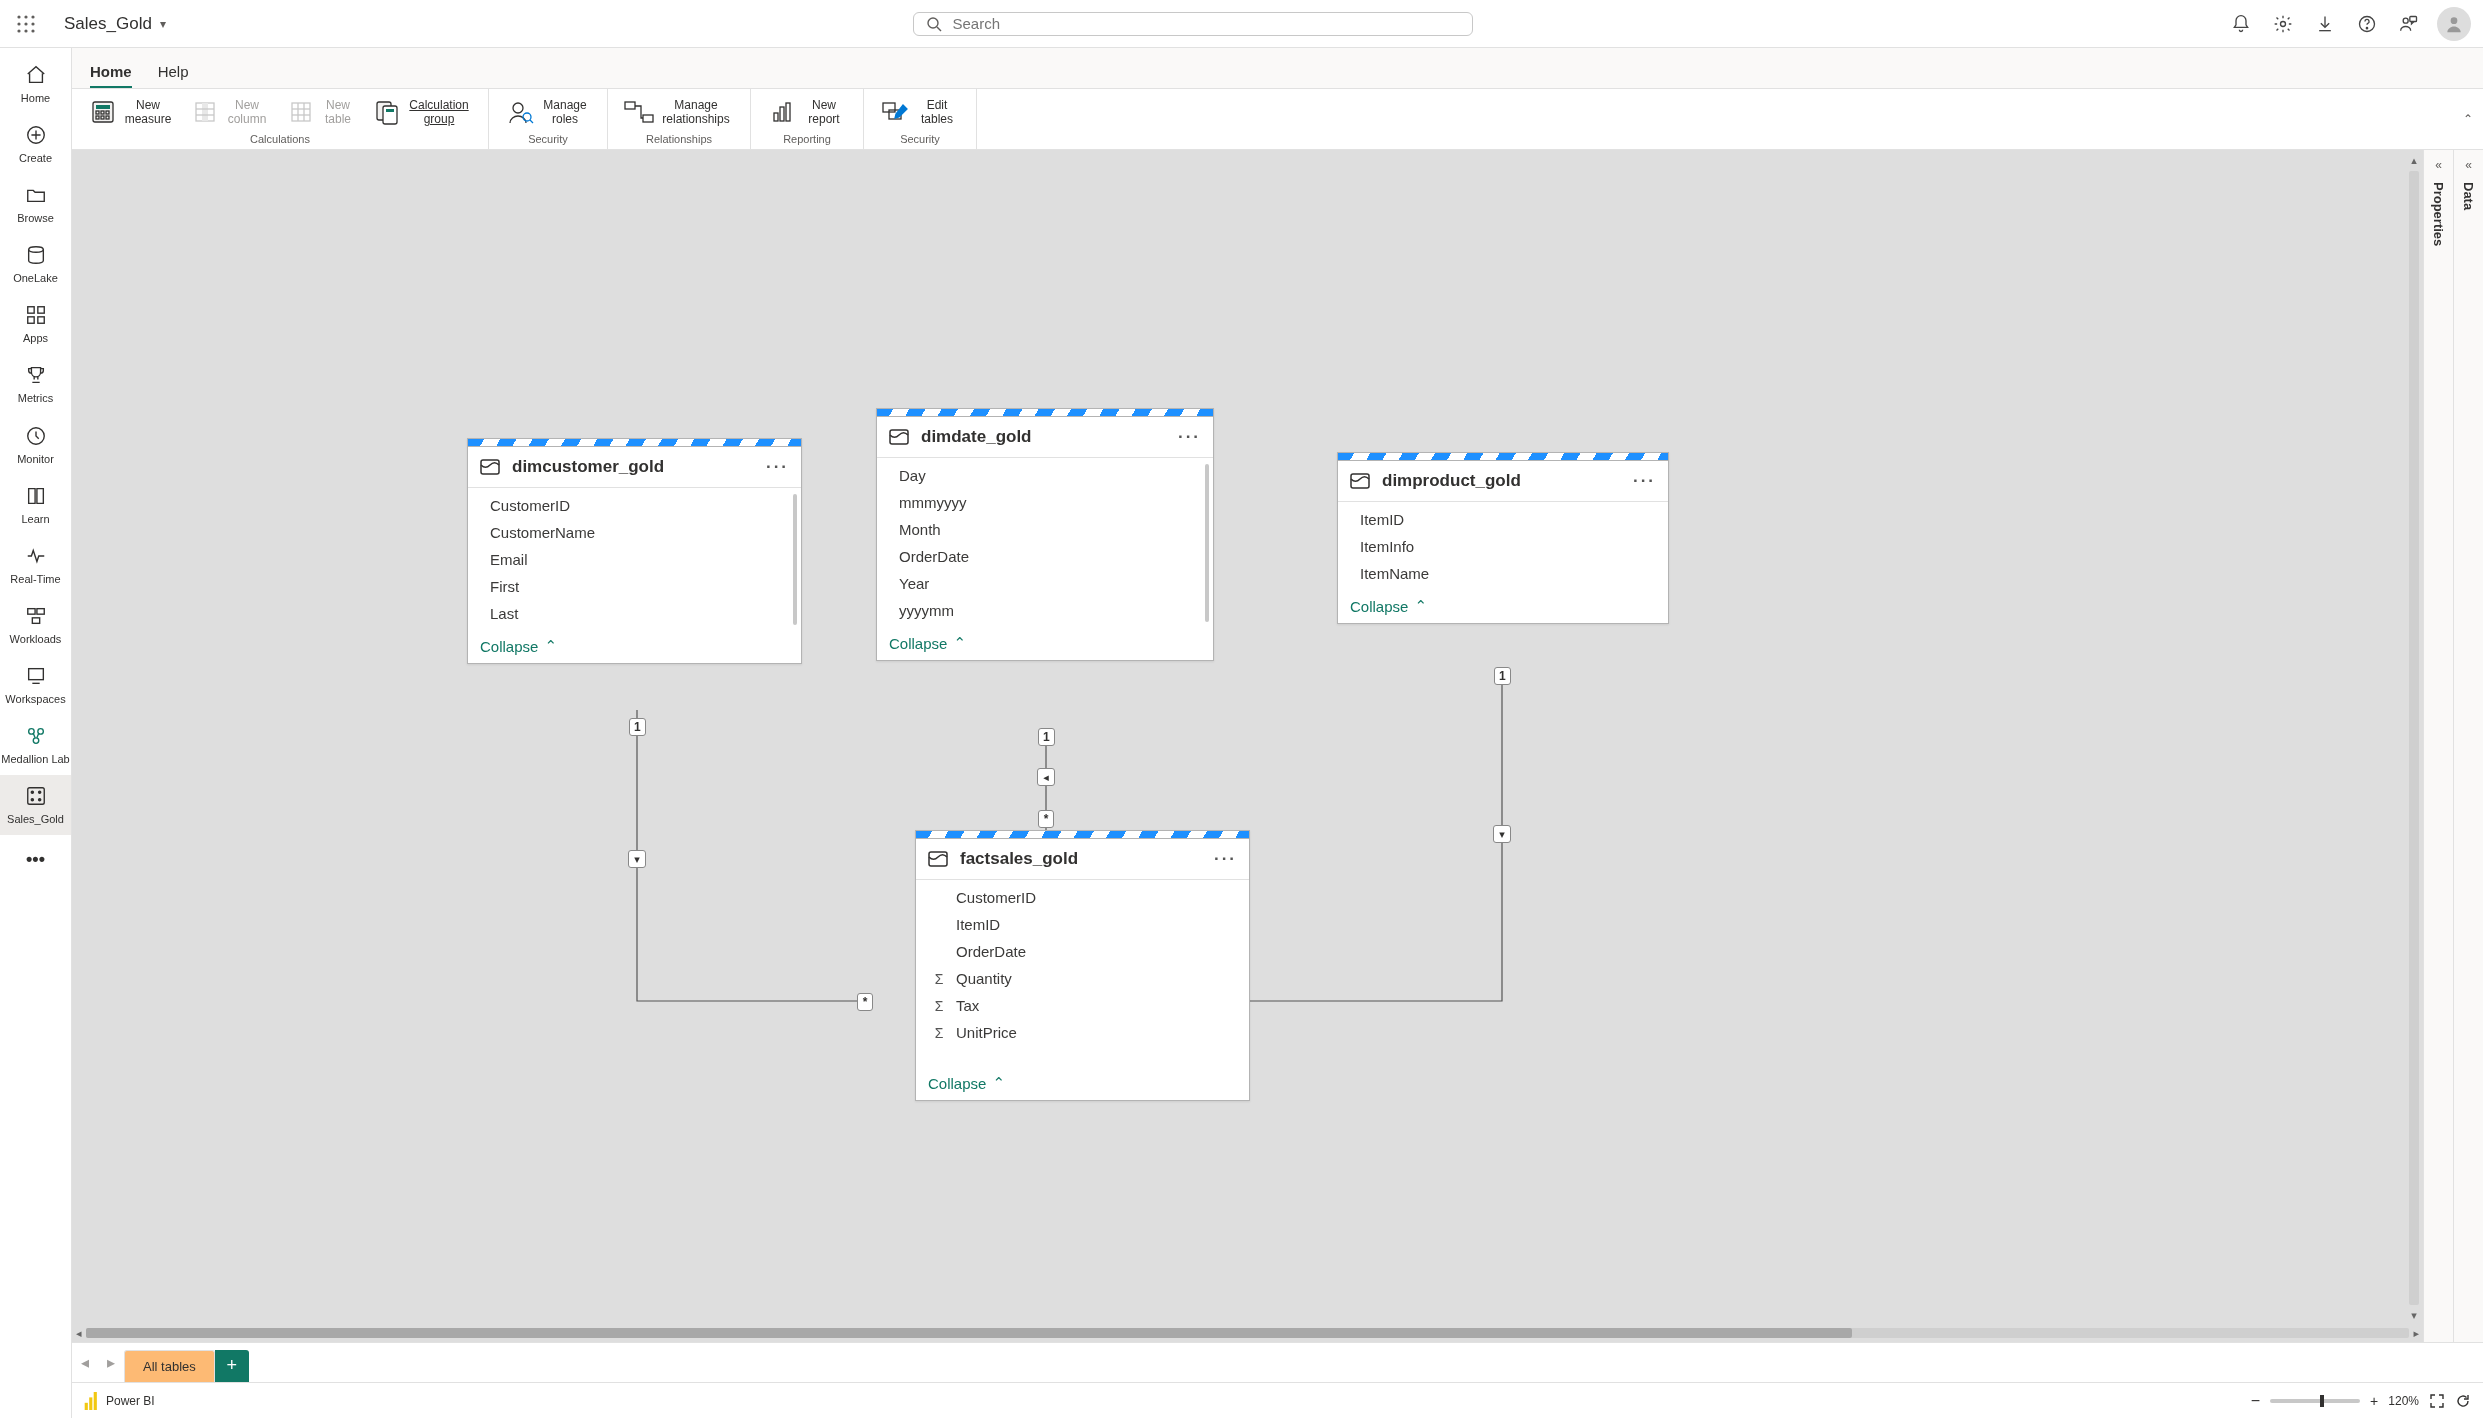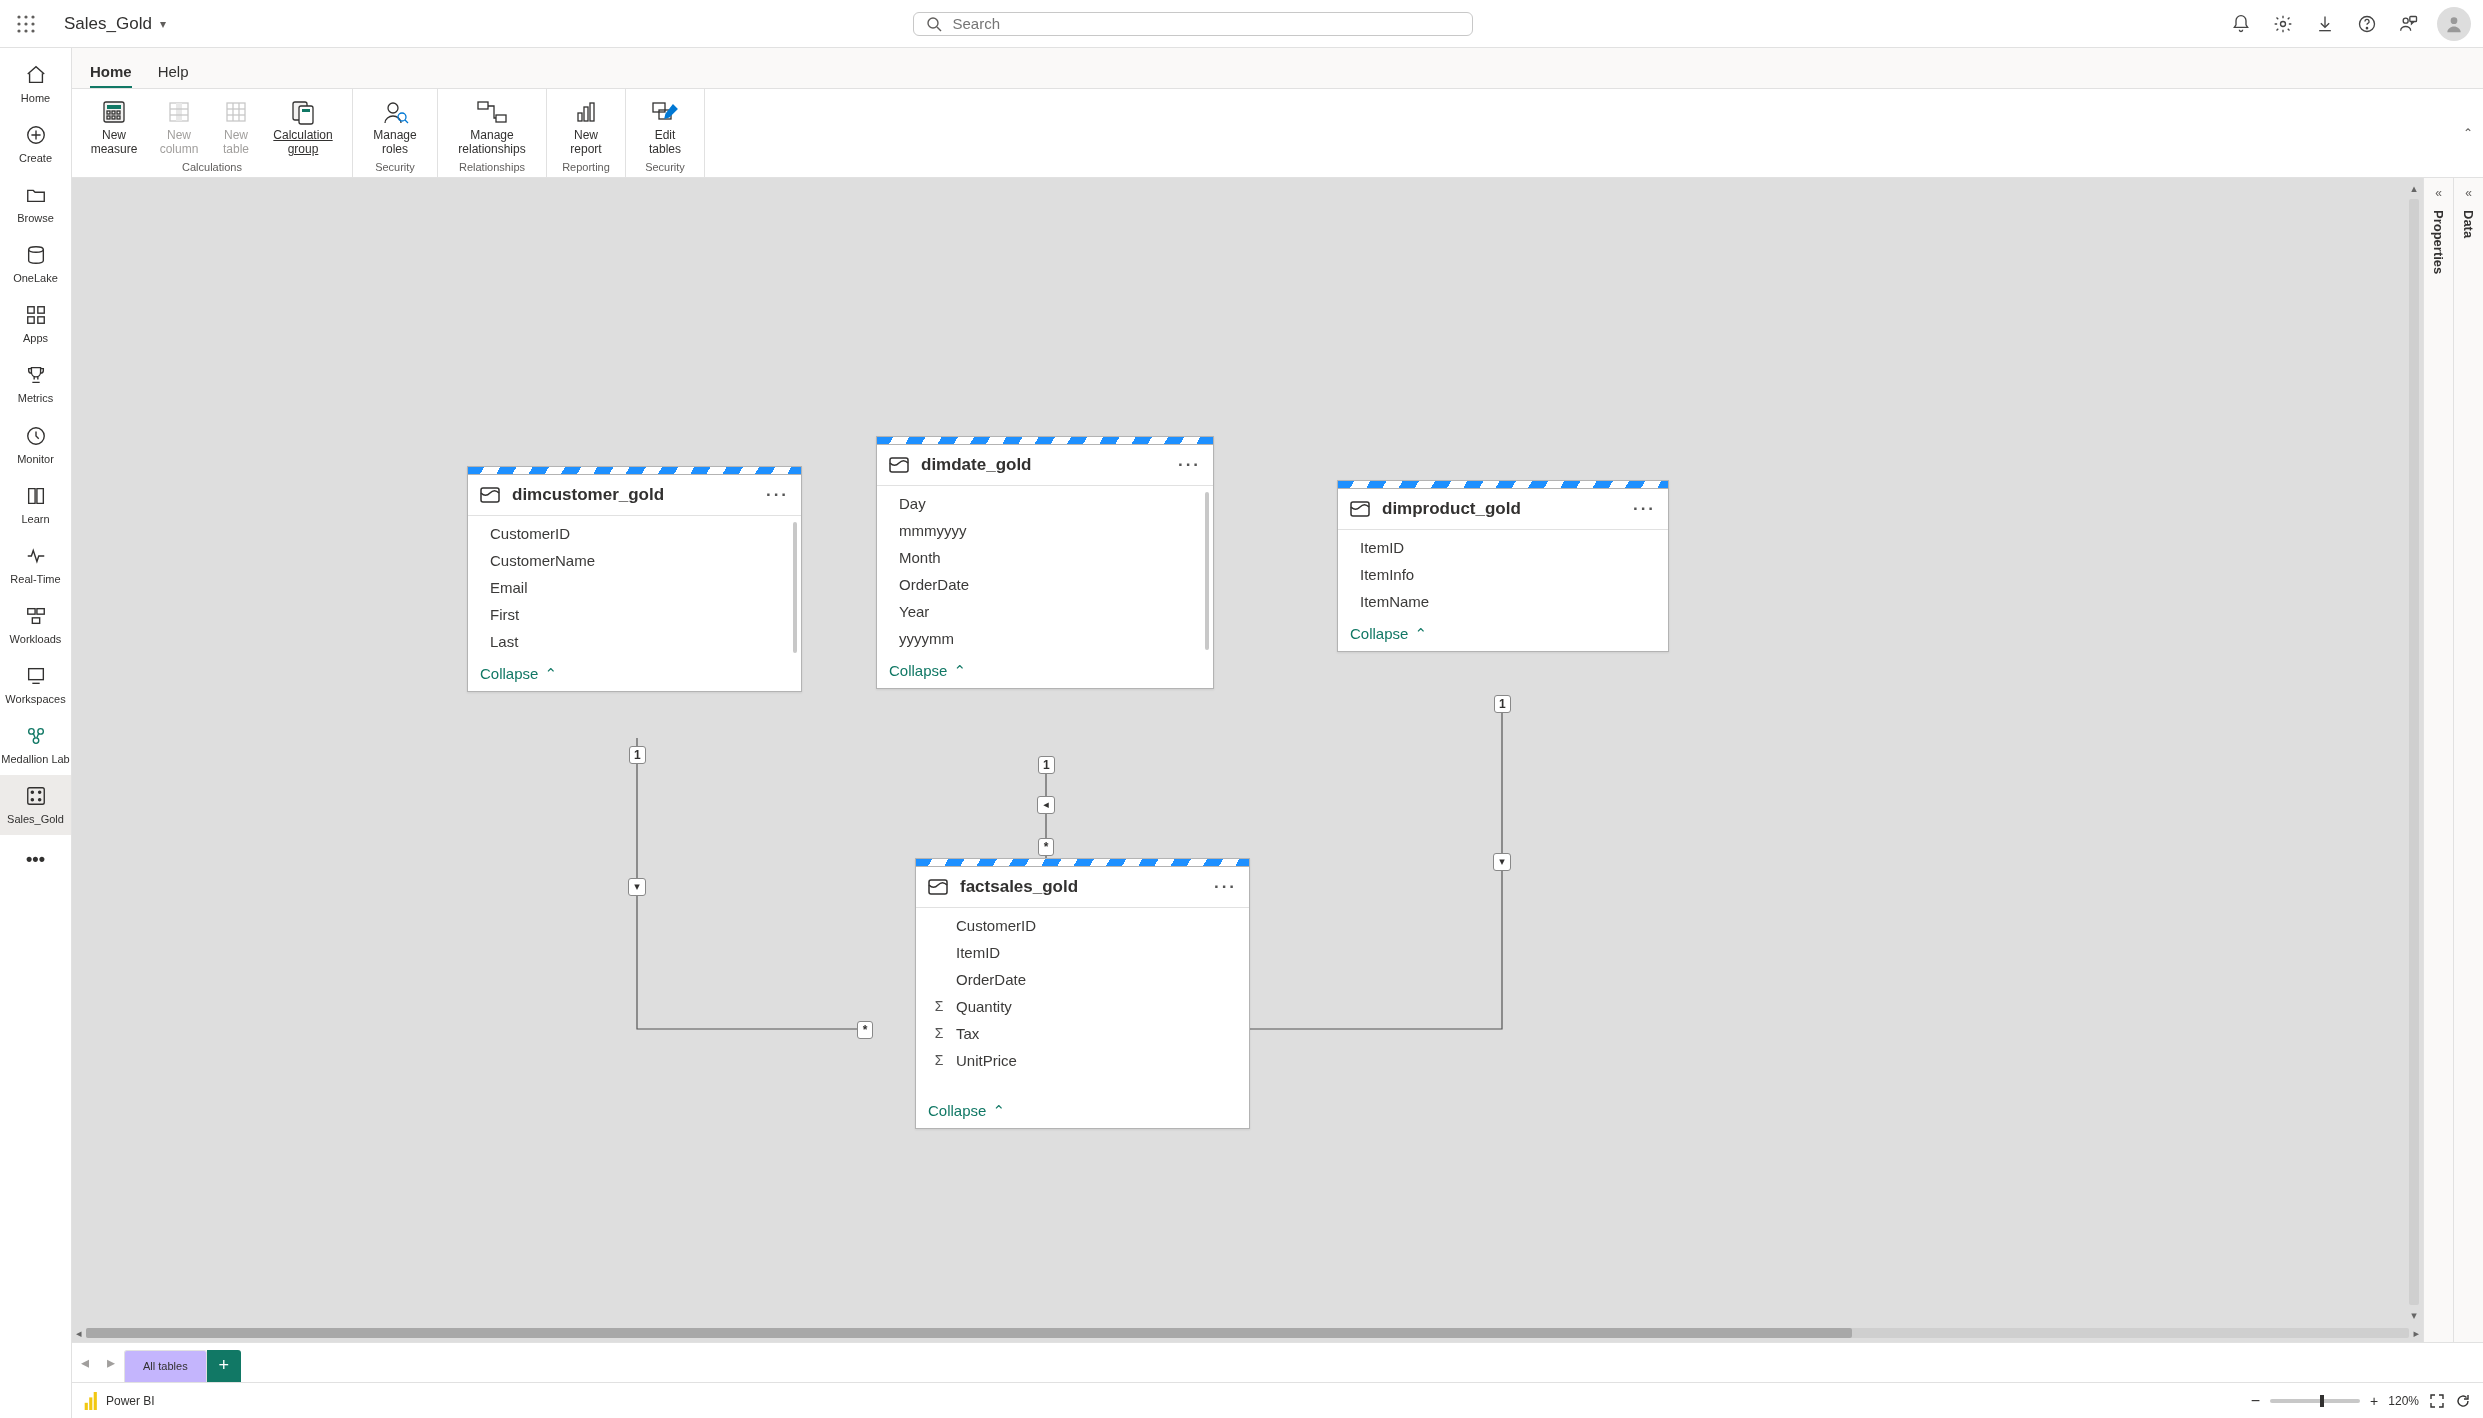--- a/index.html
+++ b/index.html
@@ -85,21 +85,21 @@
   .ribbon {
     display: flex; background: #fff; border-top: 1px solid var(--border); border-bottom: 1px solid var(--border);
     position: relative;
   }
   .ribbon-group {
     display: flex; flex-direction: column; align-items: center; border-right: 1px solid var(--border);
     padding: 4px 8px 2px;
   }
   .ribbon-buttons { display: flex; }
   .rbtn {
-    display: flex; flex-direction: column; align-items: center; justify-content: flex-start;
+    display: flex; flex-direction: row; align-items: center; justify-content: flex-start;
     width: auto; min-width: 52px; padding: 4px 6px 2px; cursor: pointer; font-size: 12px;
     text-align: center; line-height: 1.15; border-radius: 3px;
   }
   .rbtn.disabled { color: var(--text-disabled); cursor: default; }
   .rbtn-ico { width: 34px; height: 30px; display: flex; align-items: center; justify-content: center; margin-bottom: 2px; }
   .ribbon-label { font-size: 11px; color: var(--text-muted); padding: 2px 0 2px; }
   .ribbon-collapse {
     position: absolute; right: 10px; top: 50%; transform: translateY(-50%); cursor: pointer;
     color: #605e5c; font-size: 12px;
   }
@@ -179,22 +179,22 @@
   }
   .v-scroll .track { flex: 1; width: 10px; background: #cfcfcf; margin: 4px 0; border-radius: 2px; }
 
   
   .bottomstrip {
     height: 40px; border-top: 1px solid var(--border); display: flex; align-items: center;
     background: #fff;
   }
   .bs-nav { width: 26px; height: 100%; display: flex; align-items: center; justify-content: center; color: #a19f9d; cursor: default; }
   .bs-tab {
-    height: 32px; margin-top: 6px; padding: 0 18px; display: flex; align-items: center; font-size: 11px;
-    border: 1px solid var(--border); border-bottom: none; background: #c4b5fd; cursor: pointer;
+    height: 32px; margin-top: 6px; padding: 0 18px; display: flex; align-items: center; font-size: 13px;
+    border: 1px solid var(--border); border-bottom: none; background: #fdba74; cursor: pointer;
     border-top-left-radius: 3px; border-top-right-radius: 3px;
   }
   .bs-add {
     height: 32px; margin-top: 6px; width: 34px; display: flex; align-items: center; justify-content: center;
     background: var(--accent); color: #fff; font-size: 18px; cursor: pointer;
     border-top-right-radius: 3px;
   }
 
   
   .footer {

